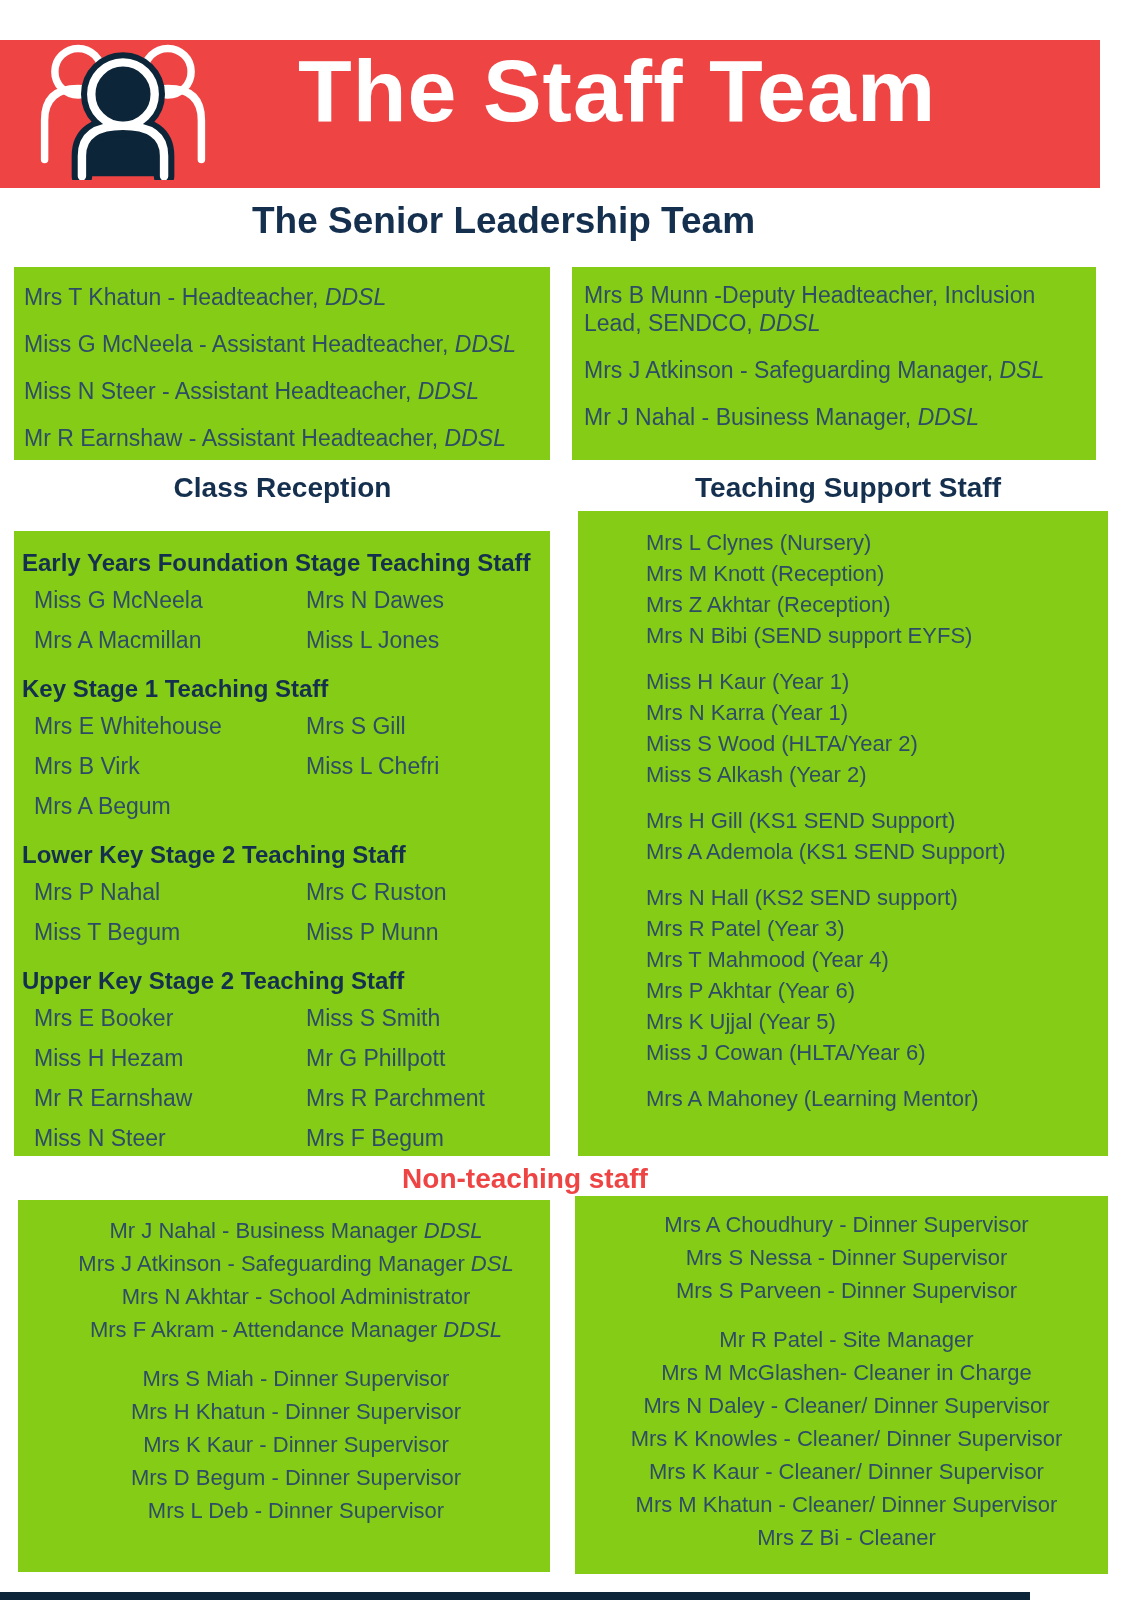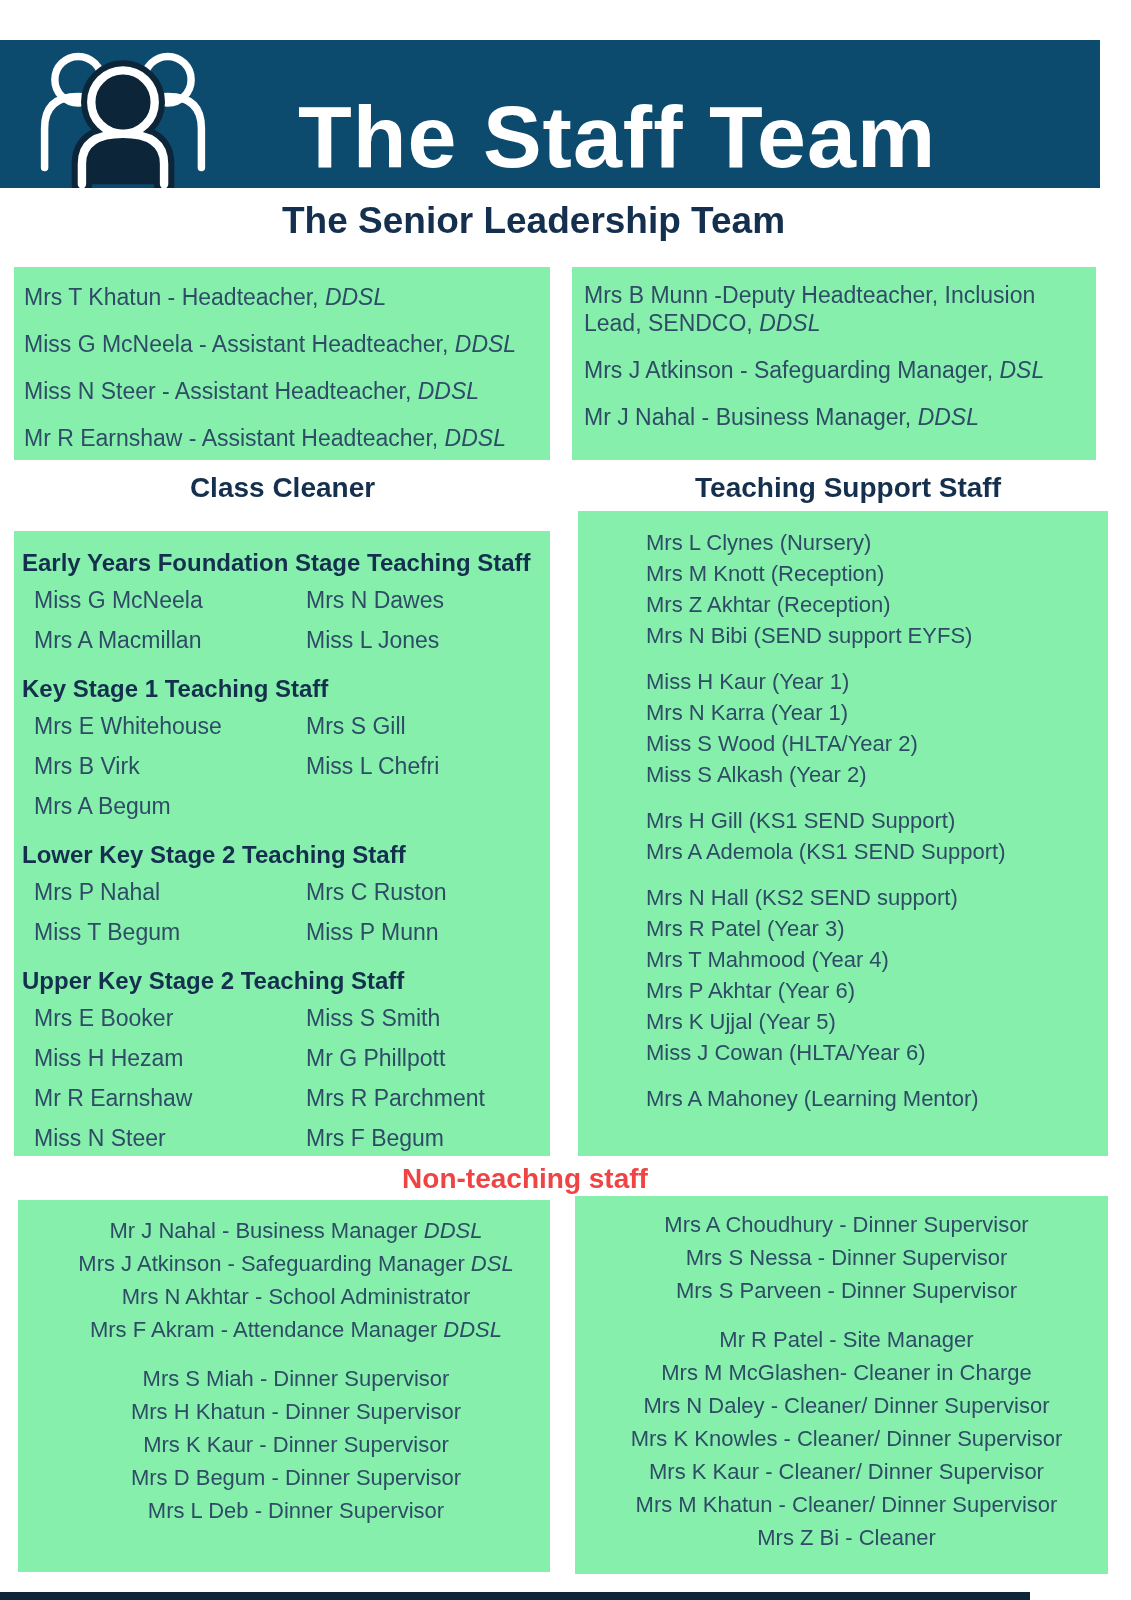--- a/index.html
+++ b/index.html
@@ -1,26 +1,26 @@
 <!DOCTYPE html>
 <html><head>
 <meta charset="utf-8">
 <style>
   html,body{margin:0;padding:0;background:#ffffff;}
   .page{position:relative;width:1131px;height:1600px;background:#ffffff;overflow:hidden;
         font-family:"Liberation Sans", sans-serif;color:#2f4c66;}
   
-  .banner{position:absolute;left:0;top:40px;width:1100px;height:148px;background:#0c4a6e;
-          display:flex;align-items:flex-end;}
+  .banner{position:absolute;left:0;top:40px;width:1100px;height:148px;background:#ef4444;
+          display:flex;align-items:flex-start;}
   .banner-icon{margin-left:28px;width:190px;height:140px;flex:0 0 auto;}
   .banner-title{color:#ffffff;font-size:88px;font-weight:800;margin-left:80px;white-space:nowrap;letter-spacing:1px;}
   
   .slt-heading{position:absolute;left:0;top:200px;width:1007px;text-align:center;
-               font-size:37px;font-weight:800;color:#14304e;padding-left:30px;}
-  .panel{position:absolute;background:#86efac;box-sizing:border-box;}
+               font-size:37px;font-weight:800;color:#14304e;}
+  .panel{position:absolute;background:#84cc16;box-sizing:border-box;}
   .slt-left{left:14px;top:267px;width:536px;height:193px;padding:16px 6px 0 10px;}
   .slt-right{left:572px;top:267px;width:524px;height:193px;padding:14px 6px 0 12px;}
   .slt-line{font-size:23px;margin:0 0 19px 0;line-height:28px;}
   em{font-style:italic;}
   
   .col-heading{position:absolute;top:472px;font-size:28px;font-weight:800;color:#14304e;text-align:center;}
   .ch-left{left:0;width:565px;}
   .ch-right{left:565px;width:566px;}
   
   .class-panel{left:14px;top:531px;width:536px;height:625px;padding:18px 8px 0 8px;}
@@ -71,21 +71,21 @@
     <p class="slt-line"><span>Miss N Steer - Assistant Headteacher, </span><em>DDSL</em></p>
     <p class="slt-line"><span>Mr R Earnshaw - Assistant Headteacher, </span><em>DDSL</em></p>
   </div>
 
   <div class="panel slt-right">
     <p class="slt-line"><span>Mrs B Munn -Deputy Headteacher, Inclusion Lead, SENDCO, </span><em>DDSL</em></p>
     <p class="slt-line"><span>Mrs J Atkinson - Safeguarding Manager, </span><em>DSL</em></p>
     <p class="slt-line"><span>Mr J Nahal - Business Manager, </span><em>DDSL</em></p>
   </div>
 
-  <div class="col-heading ch-left">Class Cleaner</div>
+  <div class="col-heading ch-left">Class Reception</div>
   <div class="col-heading ch-right">Teaching Support Staff</div>
 
   <div class="panel class-panel">
     <div class="group">
       <p class="group-title">Early Years Foundation Stage Teaching Staff</p>
       <div class="name-grid">
         <span class="name">Miss G McNeela</span>
         <span class="name">Mrs N Dawes</span>
         <span class="name">Mrs A Macmillan</span>
         <span class="name">Miss L Jones</span>

